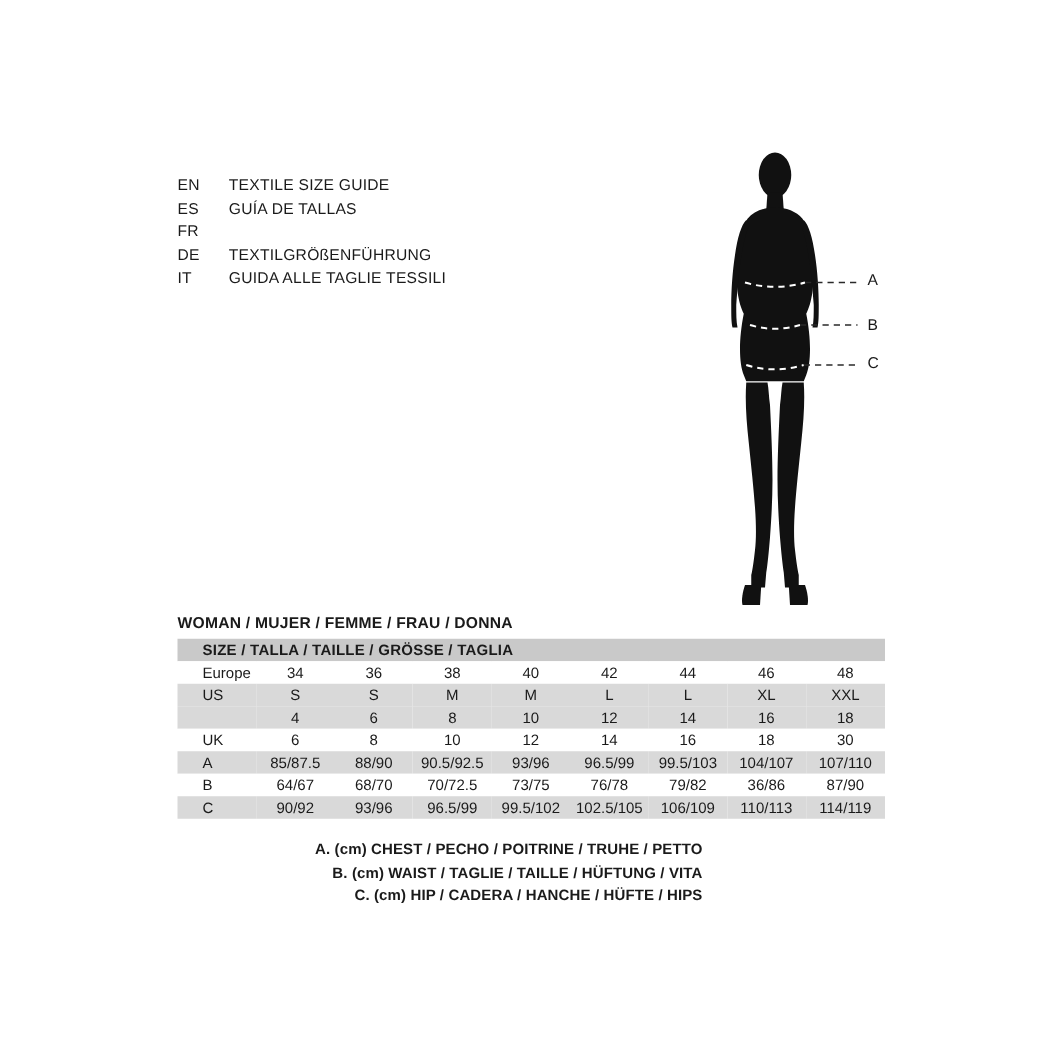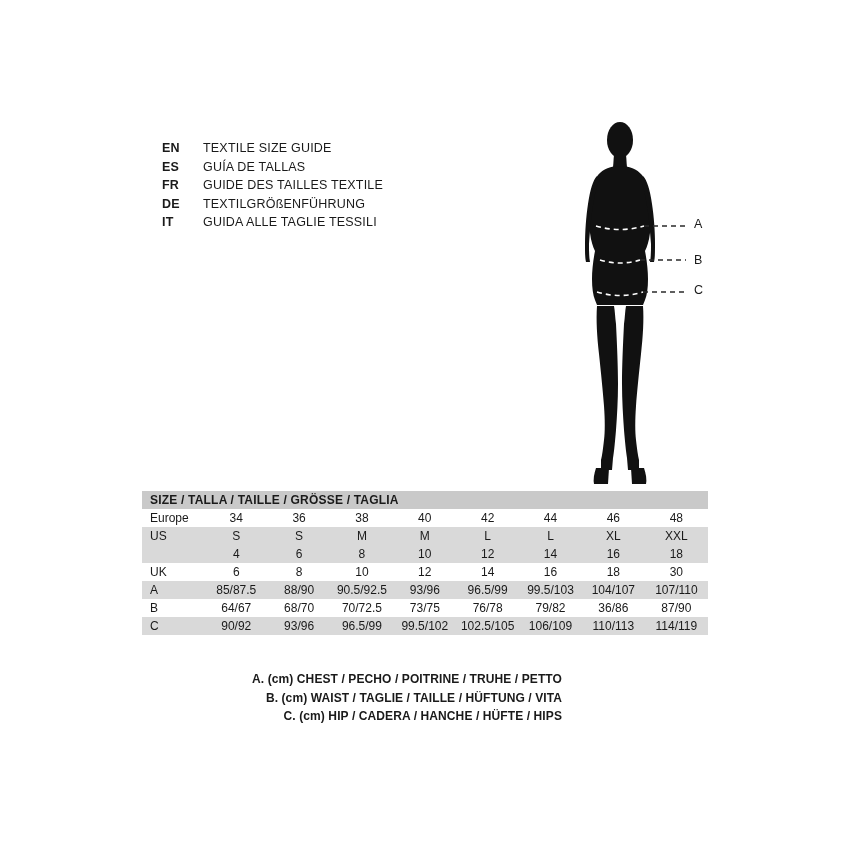--- a/index.html
+++ b/index.html
@@ -27,22 +27,21 @@
     display: flex;
     align-items: baseline;
     height: 18.5px;
     line-height: 18.5px;
     font-size: 12.5px;
     letter-spacing: 0.2px;
   }
   .legend-code {
     width: 41px;
     flex: 0 0 41px;
-    font-weight: 700;
-    margin-left: 20px;
+    font-weight: 400;
   }
   .legend-text {
     white-space: nowrap;
   }
 
   
   #figure {
     position: absolute;
     left: 540px;
     top: 118px;
@@ -84,21 +83,21 @@
     padding: 0;
     height: 18px;
     line-height: 18px;
     font-weight: normal;
     text-align: center;
     vertical-align: middle;
     white-space: nowrap;
   }
   td.rowlabel, th.rowlabel {
     text-align: left;
-    padding-left: 8px;
+    padding-left: 20px;
     width: 86px;
   }
   tr.shade td, tr.shade th { background: #d9d9d9; }
   tr.plain td { background: #ffffff; }
   tr.head td, tr.head th { background: #c9c9c9; font-weight: bold; letter-spacing: 0.2px; }
 
   
   #footnotes {
     position: absolute;
     left: 142px;
@@ -121,21 +120,20 @@
   <div class="legend-row">
     <span class="legend-code">EN</span>
     <span class="legend-text">TEXTILE SIZE GUIDE</span>
   </div>
   <div class="legend-row">
     <span class="legend-code">ES</span>
     <span class="legend-text">GUÍA DE TALLAS</span>
   </div>
   <div class="legend-row">
     <span class="legend-code">FR</span>
-    <span class="legend-text">GUIDE DES TAILLES TEXTILE</span>
   </div>
   <div class="legend-row">
     <span class="legend-code">DE</span>
     <span class="legend-text">TEXTILGRÖßENFÜHRUNG</span>
   </div>
   <div class="legend-row">
     <span class="legend-code">IT</span>
     <span class="legend-text">GUIDA ALLE TAGLIE TESSILI</span>
   </div>
 </div>
@@ -230,20 +228,21 @@
       <line x1="103" y1="174" x2="146" y2="174"></line>
     </g>
   </svg>
 </div>
 
 <div class="callout-label" id="label-a">A</div>
 <div class="callout-label" id="label-b">B</div>
 <div class="callout-label" id="label-c">C</div>
 
 <div id="table-block">
+  <div id="table-caption">WOMAN / MUJER / FEMME / FRAU / DONNA</div>
   <table>
     <tbody>
       <tr class="head">
         <td class="rowlabel" colspan="9">SIZE / TALLA / TAILLE / GRÖSSE / TAGLIA</td>
       </tr>
       <tr class="plain">
         <td class="rowlabel">Europe</td>
         <td>34</td>
         <td>36</td>
         <td>38</td>

